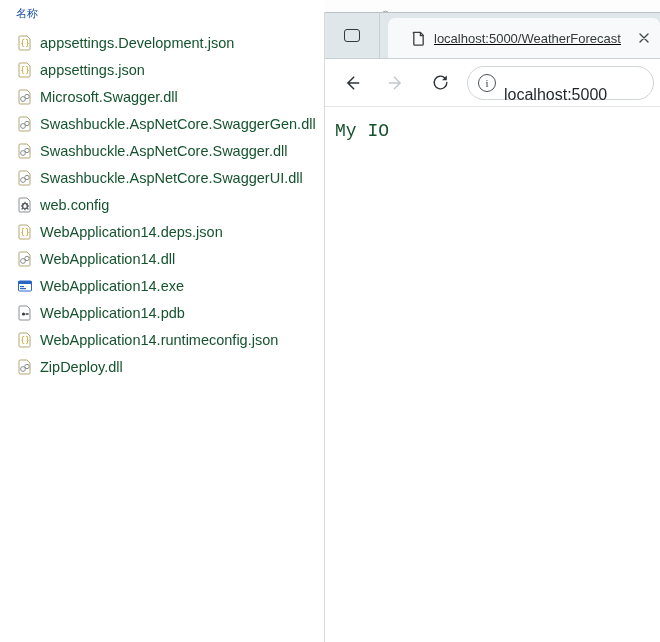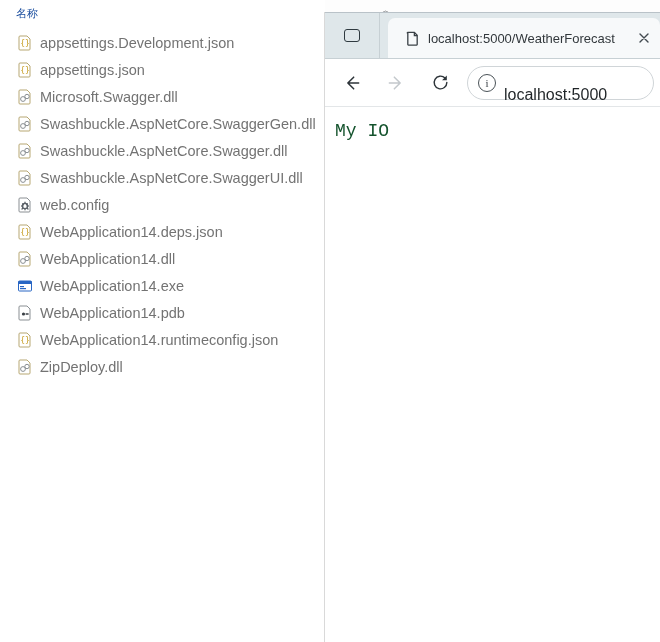--- a/index.html
+++ b/index.html
@@ -39,21 +39,21 @@
     .file-row {
       display: flex;
       align-items: center;
       height: 27px;
       gap: 7px;
       cursor: default;
       white-space: nowrap;
       overflow: hidden;
     }
     .file-row .fname {
-      color: #737373;
+      color: #14532d;
       font-size: 14.5px;
       overflow: hidden;
       text-overflow: clip;
     }
     .ico {
       width: 16px; height: 16px;
       flex: 0 0 16px;
       display: inline-flex;
       align-items: center;
       justify-content: center;
@@ -88,23 +88,24 @@
       border: 1.6px solid #2f3a40;
       border-radius: 3px;
     }
     .tab {
       flex: 1;
       display: flex;
       align-items: center;
       background: #f7f9fa;
       margin: 5px 0 0 8px;
       border-radius: 7px 7px 0 0;
-      padding: 0 8px 0 16px;
+      padding: 0 8px 0 22px;
       gap: 8px;
       min-width: 0;
+      text-decoration: underline;
     }
     .tab .favicon {
       width: 16px; height: 16px; flex:0 0 16px;
       display:flex; align-items:center; justify-content:center;
     }
     .tab .tab-title {
       flex: 1;
       color: #32383c;
       font-size: 13px;
       white-space: nowrap;

